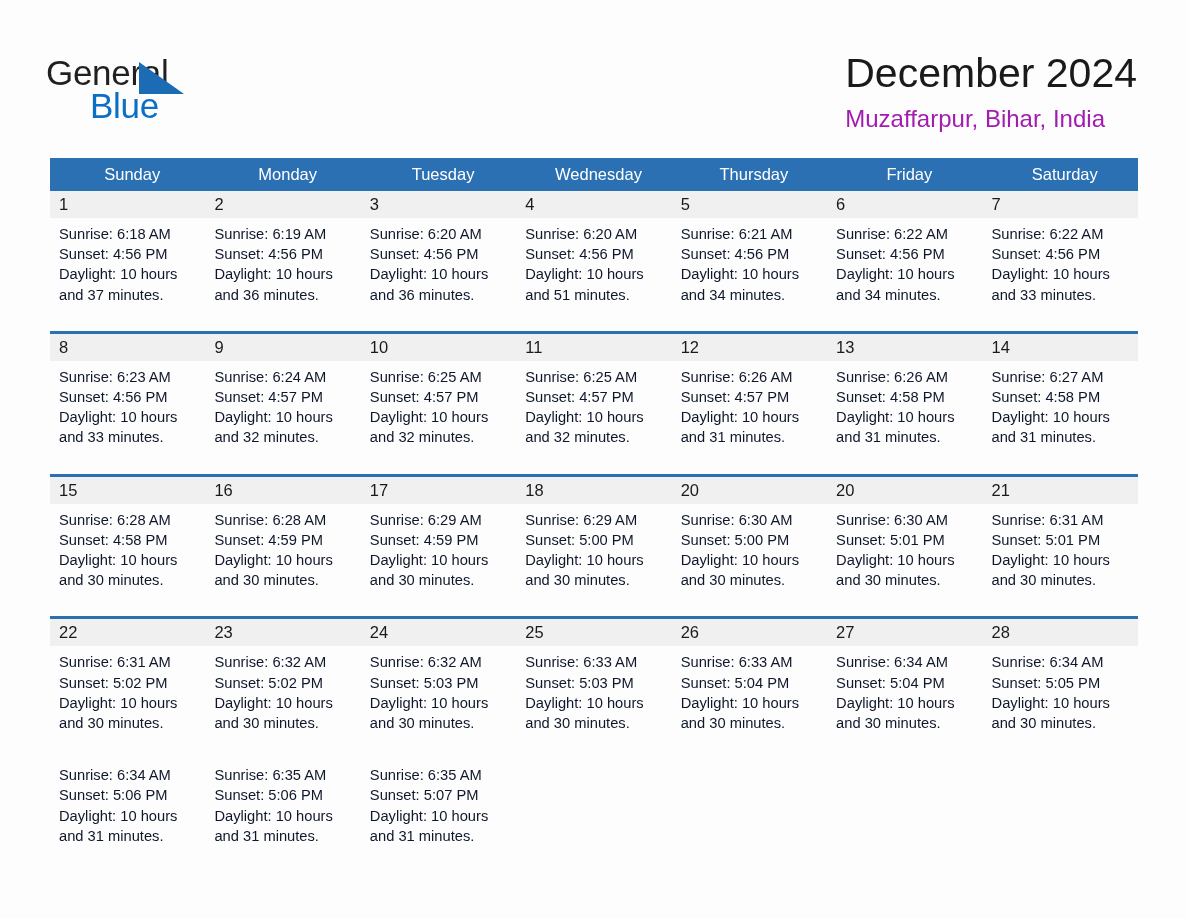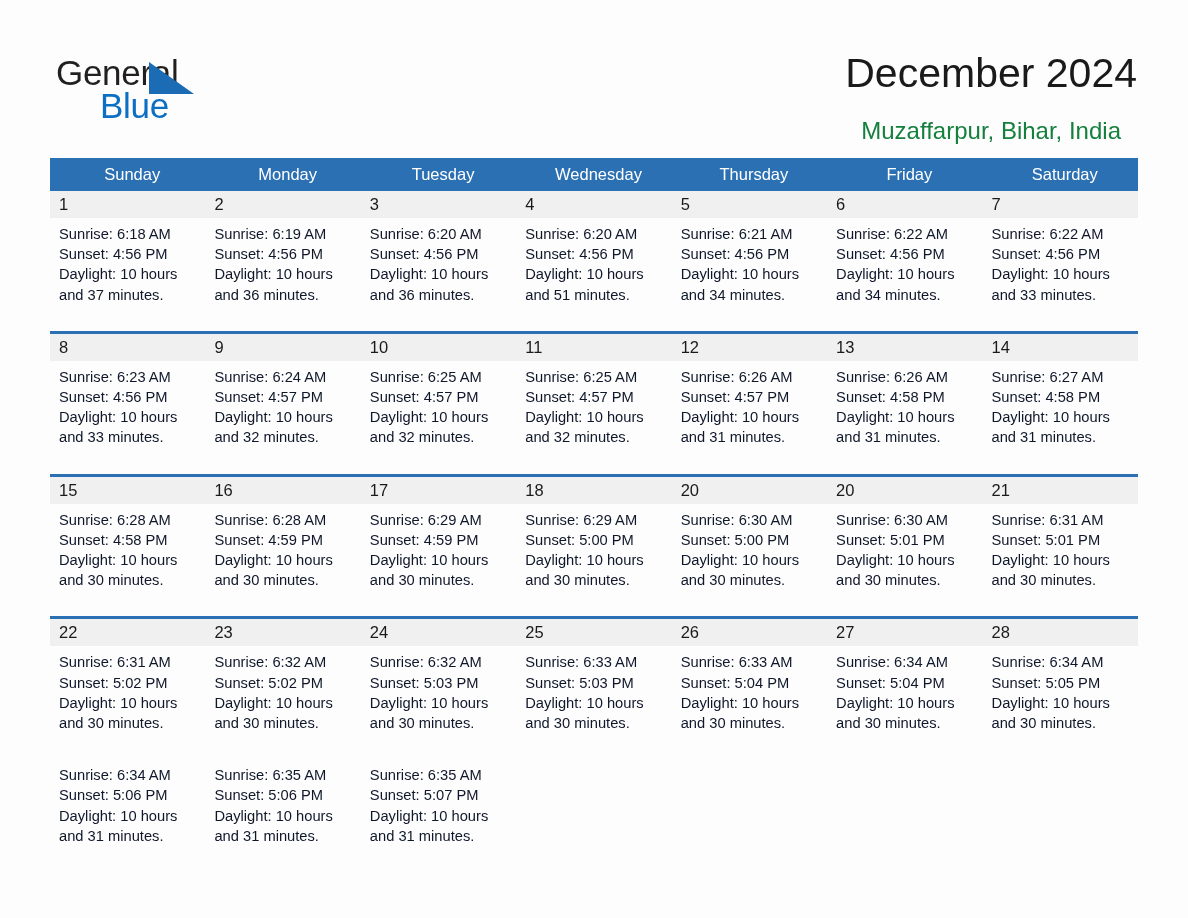--- a/index.html
+++ b/index.html
@@ -26,21 +26,21 @@
   .masthead {
     position: absolute;
     left: 0;
     top: 0;
     width: 1188px;
     height: 150px;
   }
 
   .logo {
     position: absolute;
-    left: 56px;
+    left: 46px;
     top: 52px;
     width: 250px;
     height: 78px;
   }
   .logo-general {
     position: absolute;
     left: 0;
     top: 0;
     font-size: 35px;
     letter-spacing: -0.3px;
@@ -65,36 +65,36 @@
     letter-spacing: -0.3px;
     color: #0b6fc4;
     line-height: 42px;
     white-space: nowrap;
   }
 
   .title-block {
     position: absolute;
     right: 51px;
     top: 48px;
-    text-align: center;
+    text-align: left;
   }
   .cal-title {
     font-size: 41px;
     color: #1a1a1a;
     line-height: 50px;
     white-space: nowrap;
     font-weight: normal;
     margin: 0;
   }
   .cal-subtitle {
     font-size: 24px;
-    color: #15803d;
+    color: #a21caf;
     line-height: 30px;
     white-space: nowrap;
-    margin: 18px 0 0 0;
+    margin: 6px 0 0 0;
     font-weight: normal;
   }
 
   
   .cal-wrap {
     position: absolute;
     left: 50px;
     top: 158px;
     width: 1088px;
   }

